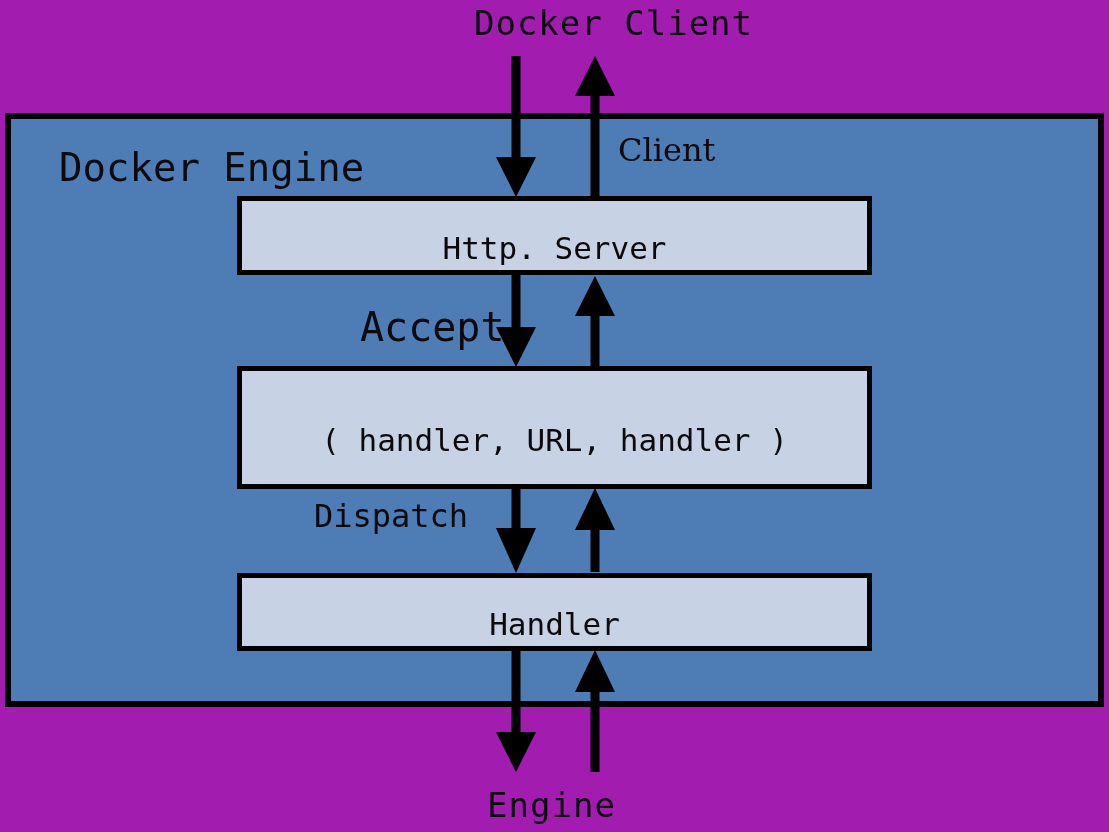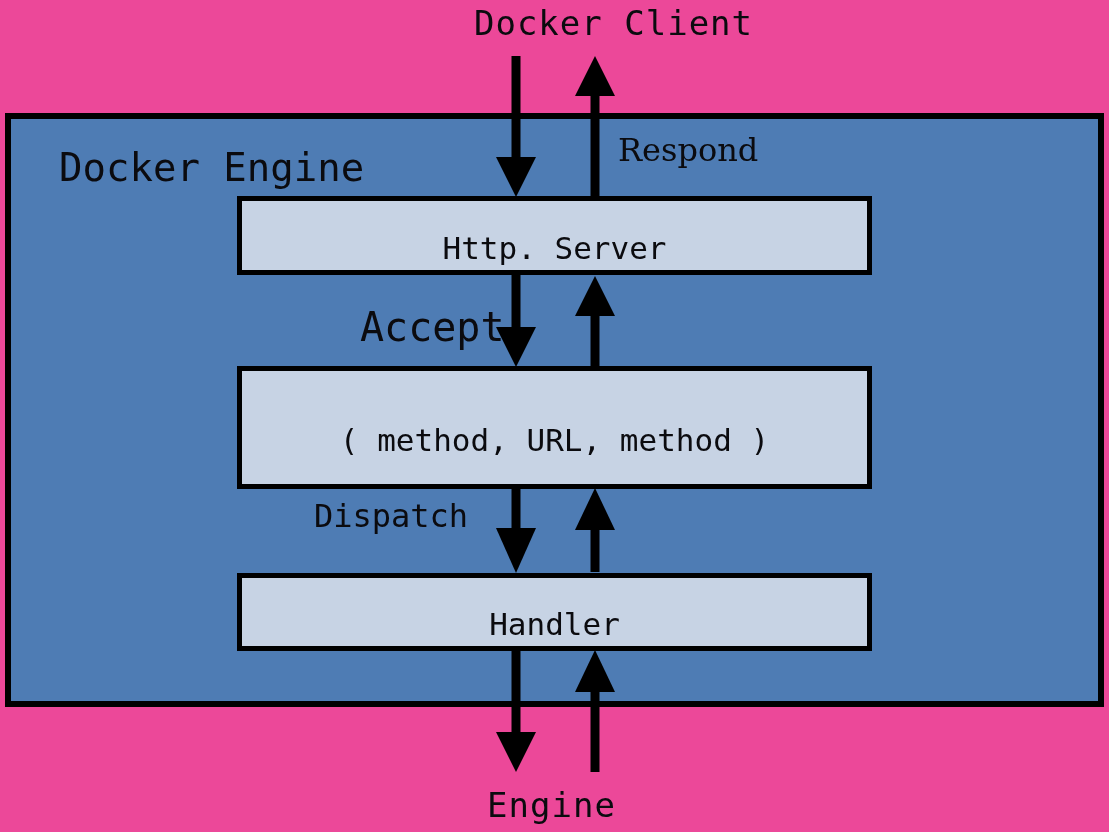--- a/index.html
+++ b/index.html
@@ -9,21 +9,21 @@
     background: #ffffff;
   }
   body {
     font-family: "DejaVu Sans Mono", monospace;
     -webkit-font-smoothing: antialiased;
   }
   #canvas {
     position: relative;
     width: 1109px;
     height: 832px;
-    background: #ec4899;
+    background: #a21caf;
     overflow: hidden;
   }
 
   
   .lbl {
     position: absolute;
     color: #0b0b0f;
     white-space: pre;
     line-height: 1;
     font-family: "DejaVu Sans Mono", monospace;
@@ -153,28 +153,28 @@
 
   <div id="docker-server-box"></div>
 
   <div class="lbl" id="docker-server-title">Docker Engine</div>
 
   <div class="comp-box" id="box-http-server">
     <div class="comp-line">Http. Server</div>
   </div>
 
   <div class="comp-box" id="box-mux-router">
-    <div class="comp-line">( method, URL, method )</div>
+    <div class="comp-line">( handler, URL, handler )</div>
   </div>
 
   <div class="comp-box" id="box-handler">
     <div class="comp-line">Handler</div>
   </div>
 
-  <div class="lbl" id="label-respond">Respond</div>
+  <div class="lbl" id="label-respond">Client</div>
 
   <div class="lbl" id="label-accept">Accept</div>
 
   <div class="lbl" id="label-dispatch">Dispatch</div>
 
   <svg id="arrow-layer" width="1109" height="832" viewBox="0 0 1109 832">
 
     <g>
       <line class="arrow-line" x1="516" y1="56" x2="516" y2="180"></line>
       <polygon class="arrow-head" points="516,197 496,157 536,157"></polygon>

